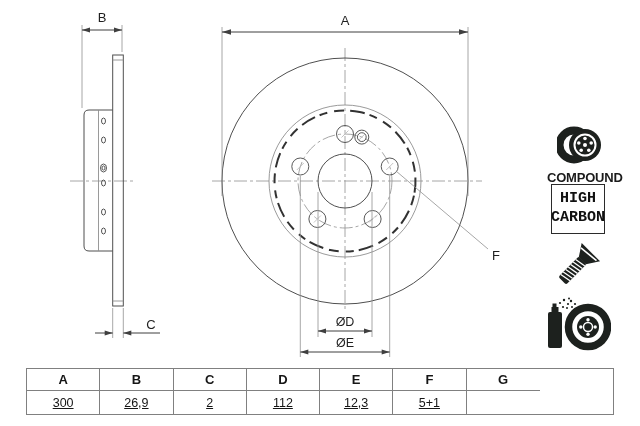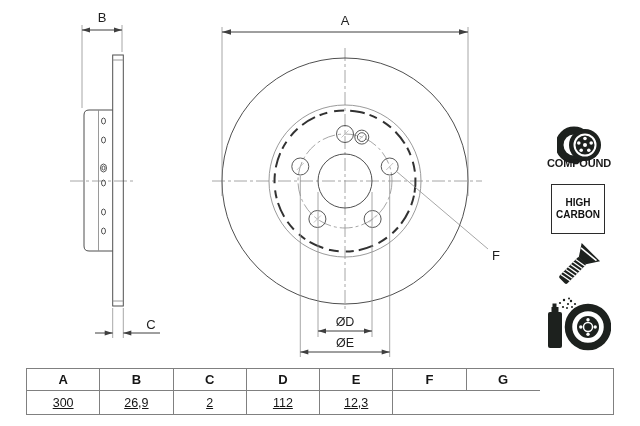--- a/index.html
+++ b/index.html
@@ -18,25 +18,25 @@
   .dln{stroke:var(--dim);fill:none;stroke-width:1;}
   .arr{fill:var(--dim);stroke:none;}
   .dtx{fill:var(--text);font-size:13px;}
   .dtx2{fill:var(--text);font-size:12.5px;}
   .hole{stroke:var(--line);fill:none;stroke-width:.95;}
   .tick{stroke:#b5b5b5;fill:none;stroke-width:.8;}
   .icf{fill:var(--icon);stroke:none;}
   .ics{stroke:var(--icon);fill:none;}
   .wht{stroke:#ffffff;fill:none;}
 
-  .icon-col-label{position:absolute;left:547px;top:157px;width:64px;text-align:center;
-    font-size:11px;font-weight:bold;color:#1b1b1b;letter-spacing:-0.2px;}
+  .icon-col-label{position:absolute;left:547px;top:170px;width:64px;text-align:center;
+    font-size:13px;font-weight:bold;color:#1b1b1b;letter-spacing:-0.2px;}
   .hc-box{position:absolute;left:551px;top:184px;width:52px;height:48px;border:1.5px solid #2b2b2b;
     display:flex;flex-direction:column;align-items:center;justify-content:center;background:#fff;}
-  .hc-box span{font-size:10px;font-weight:bold;color:#111;line-height:1.25;}
+  .hc-box span{font-size:15px;font-weight:bold;color:#111;line-height:1.25;font-family:Liberation Mono, monospace;}
 
   #spec-table{position:absolute;left:26px;top:368px;width:586px;border:1.2px solid var(--table_border);
     background:#fff;}
   .trow{display:grid;grid-template-columns:repeat(8,1fr);}
   .tcell{border-right:1px solid var(--table_border);text-align:center;color:#161616;
     display:flex;align-items:center;justify-content:center;}
   .tcell:last-child{border-right:none;}
   .thead .tcell{height:21px;font-weight:bold;font-size:13px;border-bottom:1px solid var(--table_border);}
   .tvals .tcell{height:23px;font-size:12.5px;text-decoration:underline;}
 </style>
@@ -223,17 +223,18 @@
       <div class="tcell">E</div>
       <div class="tcell">F</div>
       <div class="tcell">G</div>
     </div>
     <div class="trow tvals">
       <div class="tcell">300</div>
       <div class="tcell">26,9</div>
       <div class="tcell">2</div>
       <div class="tcell">112</div>
       <div class="tcell">12,3</div>
+      <div class="tcell">5+1</div>
       <div class="tcell"></div>
     </div>
   </div>
 
 </div>
 
 </body></html>

